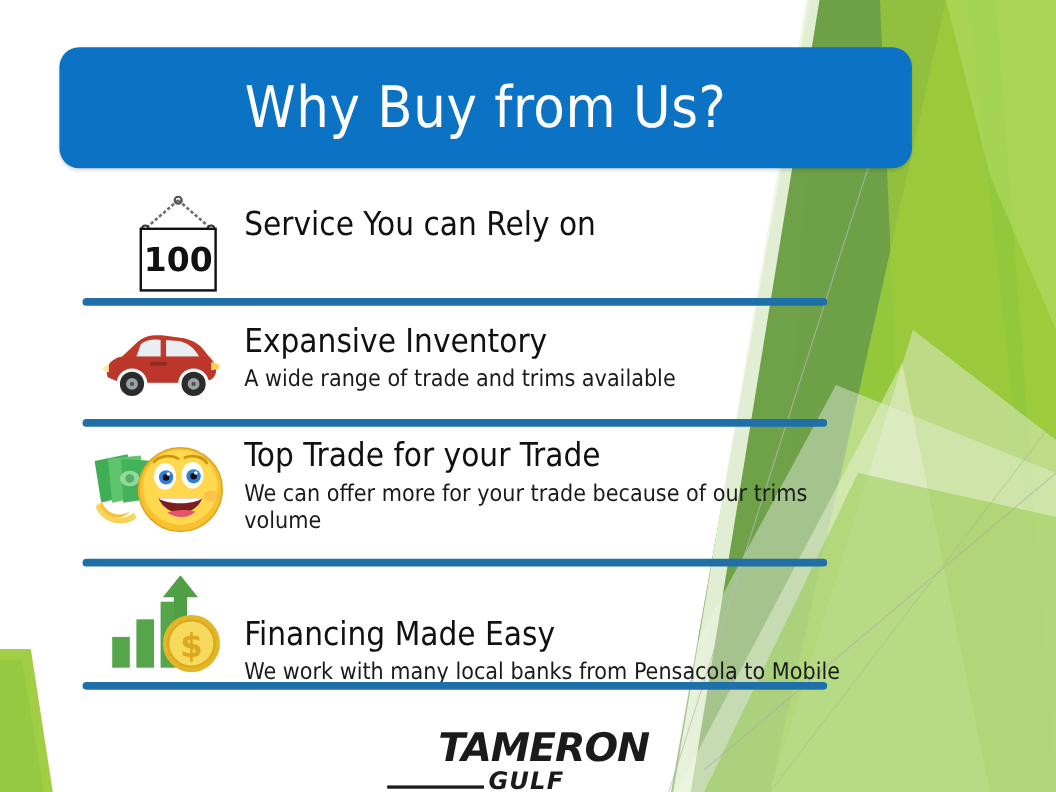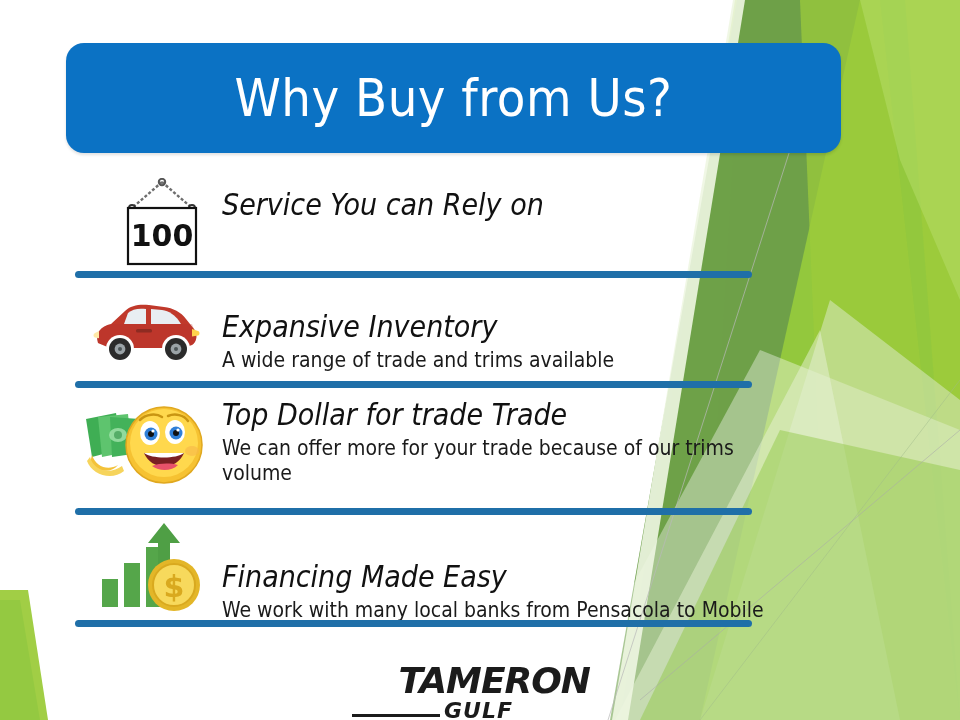--- a/index.html
+++ b/index.html
@@ -15,21 +15,21 @@
     background:#ffffff;
     overflow:hidden;
   }
 
   
   .bg-layer{position:absolute;top:0;left:0;width:960px;height:720px;pointer-events:none;}
 
   
   #title-banner{
     position:absolute;
-    left:66px;top:43px;
+    left:54px;top:43px;
     width:775px;height:110px;
     background:#0b72c4;
     border-radius:18px;
     display:flex;align-items:center;justify-content:center;
     box-shadow:0 2px 3px rgba(0,0,0,.12);
   }
   #title-text{
     color:#ffffff;
     font-family:"DejaVu Sans Condensed","Liberation Sans", sans-serif;
     font-size:52px;
@@ -43,21 +43,20 @@
     width:150px;
     display:flex;align-items:center;justify-content:flex-end;
   }
   .text-cell{position:absolute;left:222px;width:560px;}
   .row-title{
     font-family:"DejaVu Sans Condensed","Liberation Sans", sans-serif;
     font-size:30px;
     color:#111111;
     line-height:1.1;
     white-space:nowrap;
-    font-style:italic;
   }
   .row-sub{
     font-family:"DejaVu Sans Condensed","Liberation Sans", sans-serif;
     font-size:21px;
     color:#1a1a1a;
     line-height:1.17;
     margin-top:5px;
   }
   .divider{
     position:absolute;
@@ -154,21 +153,21 @@
       <circle cx="36" cy="56" r="14" fill="#ffffff"></circle>
       <circle cx="92" cy="56" r="14" fill="#ffffff"></circle>
       <circle cx="36" cy="56" r="11" fill="#2b2b2b"></circle>
       <circle cx="92" cy="56" r="11" fill="#2b2b2b"></circle>
       <circle cx="36" cy="56" r="5.4" fill="#9aa2a6"></circle>
       <circle cx="92" cy="56" r="5.4" fill="#9aa2a6"></circle>
       <circle cx="36" cy="56" r="2" fill="#4c5558"></circle>
       <circle cx="92" cy="56" r="2" fill="#4c5558"></circle>
     </svg>
   </div>
-  <div class="text-cell" style="top:310px;">
+  <div class="text-cell" style="top:294px;">
     <div class="row-title">Expansive Inventory</div>
     <div class="row-sub">A wide range of trade and trims available</div>
   </div>
   <div class="divider" style="top:381px;"></div>
 
   <div class="icon-cell" style="top:402px;height:84px;">
     <svg width="128" height="82" viewBox="0 0 128 82">
 
       <g transform="translate(2,10)">
         <path d="M4 6 L34 0 L40 36 L10 44 Z" fill="#3fae54"></path>
@@ -193,21 +192,21 @@
       <circle cx="98" cy="27" r="1.6" fill="#fff"></circle>
       <path d="M60 17 C66 11 76 10 82 14" stroke="#c99512" stroke-width="2.5" fill="none" stroke-linecap="round"></path>
       <path d="M88 13 C95 10 104 12 108 18" stroke="#c99512" stroke-width="2.5" fill="none" stroke-linecap="round"></path>
       <path d="M64 50 C72 68 96 68 104 50 Z" fill="#7a1f22"></path>
       <path d="M64 50 C72 56 96 56 104 50 Z" fill="#ffffff"></path>
       <path d="M72 63 C80 69 92 68 98 62 C90 60 80 60 72 63 Z" fill="#e8526a"></path>
       <ellipse cx="112" cy="48" rx="7" ry="5" fill="#f7b74a" opacity="0.6"></ellipse>
     </svg>
   </div>
   <div class="text-cell" style="top:398px;">
-    <div class="row-title">Top Dollar for trade Trade</div>
+    <div class="row-title">Top Trade for your Trade</div>
     <div class="row-sub">We can offer more for your trade because of our trims volume</div>
   </div>
   <div class="divider" style="top:508px;"></div>
 
   <div class="icon-cell" style="top:522px;height:90px;">
     <svg width="110" height="88" viewBox="0 0 110 88">
       <rect x="4" y="56" width="16" height="28" fill="#55a64a"></rect>
       <rect x="26" y="40" width="16" height="44" fill="#55a64a"></rect>
       <rect x="48" y="24" width="16" height="60" fill="#55a64a"></rect>
       <path d="M60 20 L60 46 L72 46 L72 20 L82 20 L66 0 L50 20 Z" fill="#4f9f45"></path>

